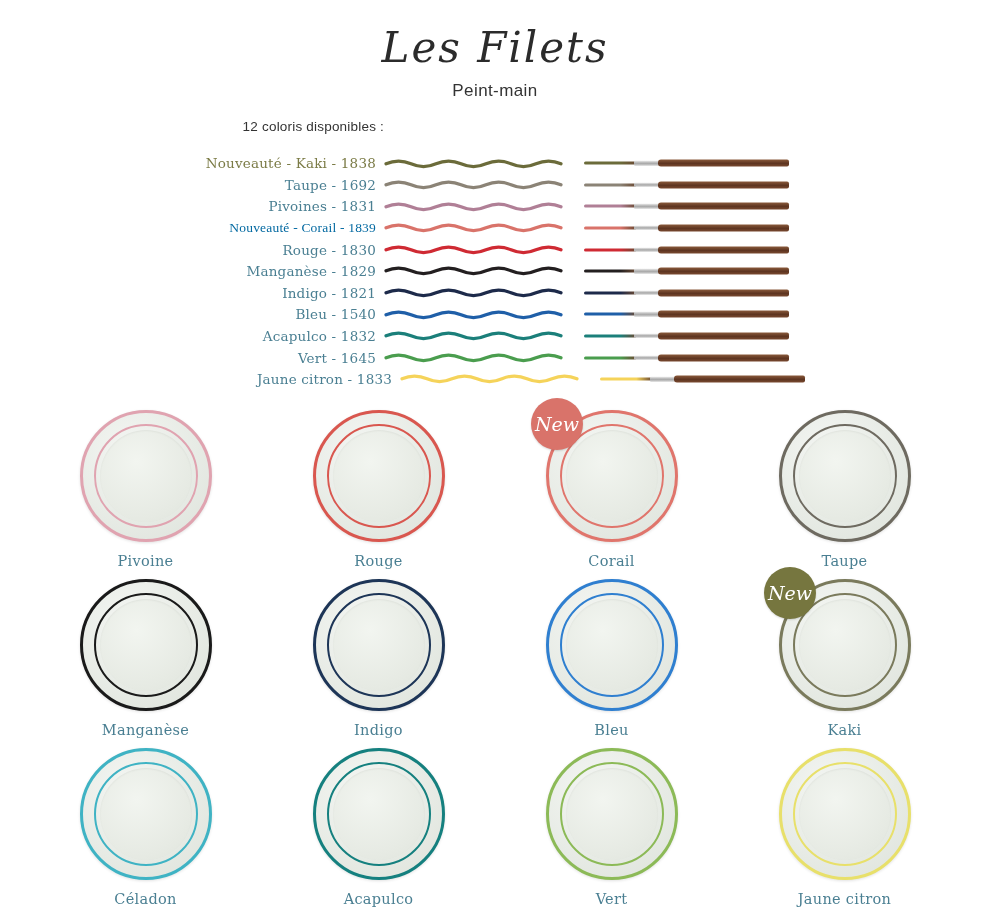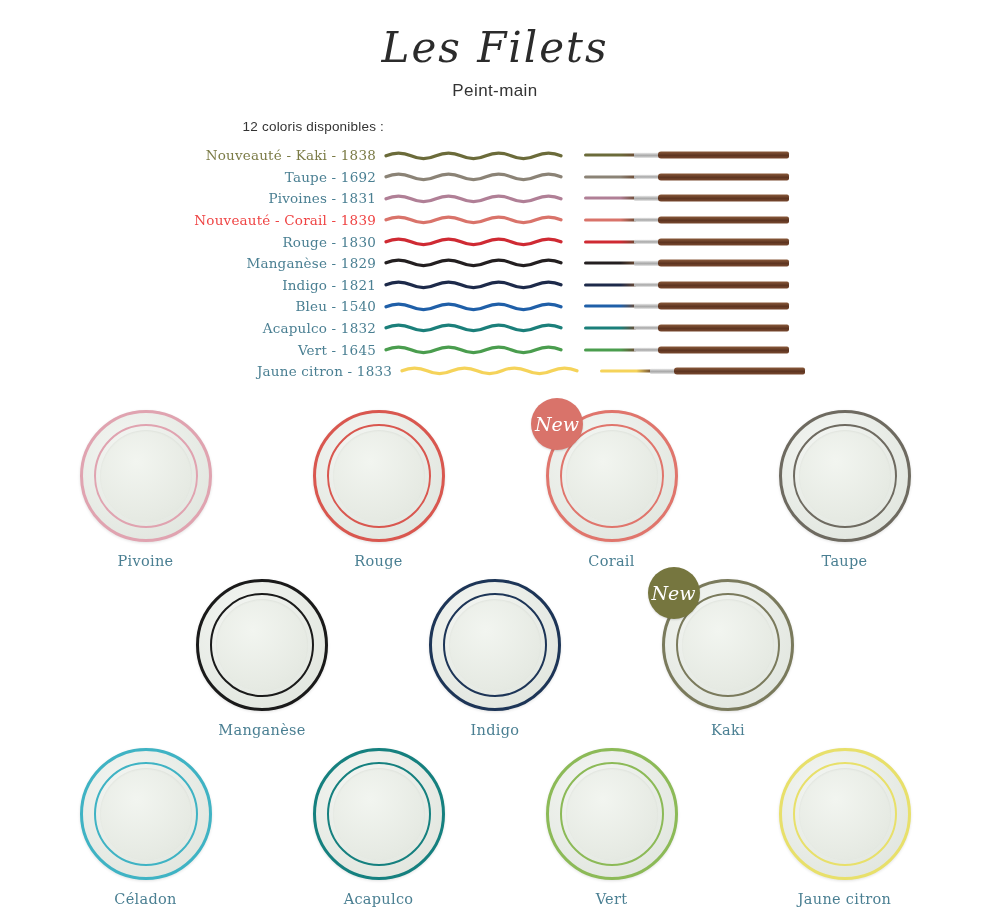--- a/index.html
+++ b/index.html
@@ -51,21 +51,21 @@
     left: 0;
     top: 0;
     width: 384px;
     text-align: right;
     font-size: 13.5px;
     color: #333;
     letter-spacing: 0.2px;
   }
   .color-rows {
     position: absolute;
-    top: 26px;
+    top: 34px;
     left: 0;
     width: 877px;
   }
   .color-row {
     display: flex;
     align-items: center;
     height: 21.6px;
   }
   .color-label {
     width: 384px;
@@ -255,21 +255,21 @@
         <div class="gap-cell"></div>
         <div class="brush-cell">
           <div class="brush">
             <div class="tip" style="background:linear-gradient(to right, #b07f96, #b07f96 70%, #6b4a33);"></div>
             <div class="ferrule"></div>
             <div class="handle"></div>
           </div>
         </div>
       </div>
       <div class="color-row">
-        <div class="color-label" style="color: #ef4444;">Nouveauté - Corail - 1839</div>
+        <div class="color-label" style="color: #0369a1; font-family: Liberation Serif, serif;">Nouveauté - Corail - 1839</div>
         <div class="squiggle-cell">
           <svg width="185" height="21.6" viewBox="0 0 185 21.6">
             <path d="M2,10.8 Q14.5,5.3 27.0,10.8 Q39.5,16.3 52.0,10.8 Q64.5,5.3 77.0,10.8 Q89.5,16.3 102.0,10.8 Q114.5,5.3 127.0,10.8 Q139.5,16.3 152.0,10.8 Q164.5,5.3 177.0,10.8" fill="none" stroke="#d9736a" stroke-width="3.2" stroke-linecap="round"></path>
           </svg>
         </div>
         <div class="gap-cell"></div>
         <div class="brush-cell">
           <div class="brush">
             <div class="tip" style="background:linear-gradient(to right, #d9736a, #d9736a 70%, #6b4a33);"></div>
             <div class="ferrule"></div>
@@ -440,20 +440,28 @@
       <div class="plate-cell">
         <div class="plate">
           <div class="rim-outer" style="border-color: rgb(29, 53, 87);"></div>
           <div class="well"></div>
           <div class="rim-inner" style="border-color: rgb(29, 53, 87);"></div>
         </div>
         <div class="plate-label" style="color: rgb(74, 127, 146);">Indigo</div>
       </div>
       <div class="plate-cell">
         <div class="plate">
+          <div class="rim-outer" style="border-color: rgb(47, 127, 208);"></div>
+          <div class="well"></div>
+          <div class="rim-inner" style="border-color: rgb(47, 127, 208);"></div>
+        </div>
+        <div class="plate-label" style="color: rgb(74, 127, 146);">Bleu</div>
+      </div>
+      <div class="plate-cell">
+        <div class="plate">
           <div class="rim-outer" style="border-color: rgb(122, 122, 92);"></div>
           <div class="well"></div>
           <div class="rim-inner" style="border-color: rgb(122, 122, 92);"></div>
         </div>
         <div class="new-badge" style="background: rgb(118, 118, 63);">New</div>
         <div class="plate-label" style="color: rgb(74, 127, 146);">Kaki</div>
       </div>
     </div>
     <div class="plate-row">
       <div class="plate-cell">

